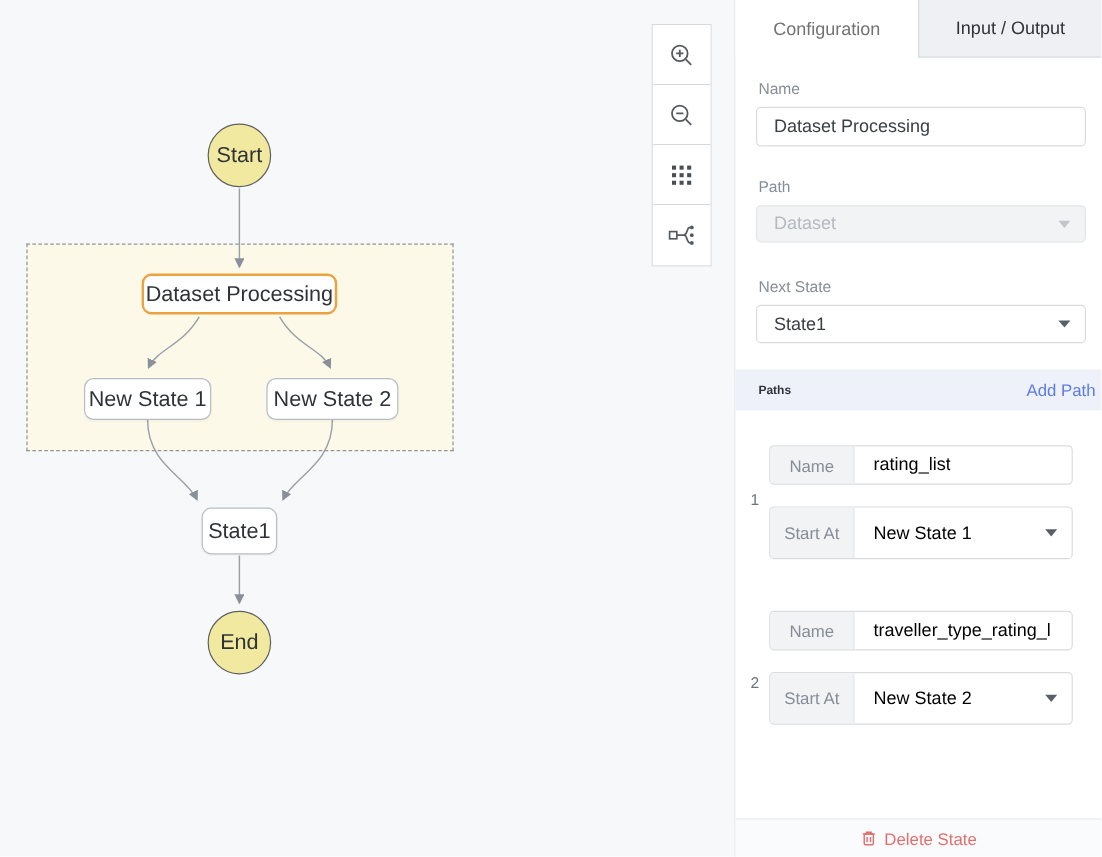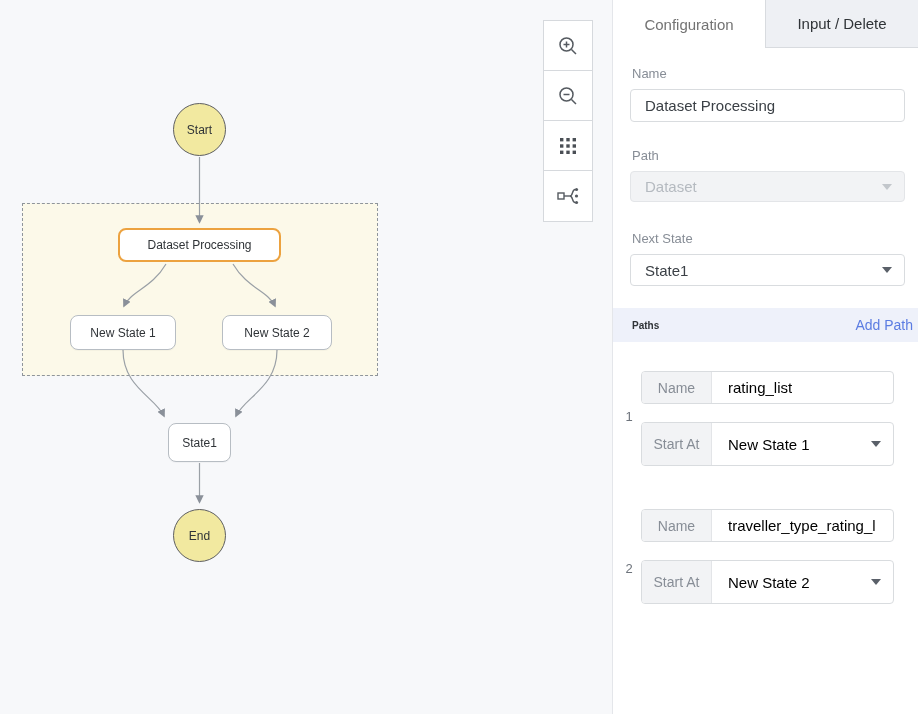--- a/index.html
+++ b/index.html
@@ -3,21 +3,21 @@
 <meta charset="utf-8">
 <style>
   * { margin:0; padding:0; box-sizing:border-box; }
   html,body { width:918px; height:714px; font-family:"Liberation Sans", sans-serif; }
   .app { position:relative; width:918px; height:714px; background:#ffffff; overflow:hidden; }
 
   
   .canvas { position:absolute; left:0; top:0; width:613px; height:714px; background:#f7f8fa; border-right:1px solid #e4e6ea; }
   .dashed-region { position:absolute; left:22px; top:203px; width:356px; height:173px; background:#fcf9e9; border:1px dashed #8f959b; z-index:1; }
   .edges { position:absolute; left:0; top:0; z-index:2; }
-  .node { position:absolute; display:flex; align-items:center; justify-content:center; background:#ffffff; color:#2f3337; font-size:12px; z-index:3; }
+  .node { position:absolute; display:flex; align-items:center; justify-content:center; background:#ffffff; color:#2f3337; font-size:18px; z-index:3; }
   .node-circle { width:53px; height:53px; border-radius:50%; background:#f2e9a0; border:1.5px solid #5e5f61; }
   .node-start { left:173px; top:103px; }
   .node-end { left:173px; top:509px; }
   .node-rect { border:1px solid #b7bdc3; border-radius:8px; box-shadow:0 1px 1px rgba(0,0,0,0.03); }
   .node-dataset { left:118px; top:228px; width:163px; height:34px; border:2px solid #eca23f; border-radius:8px; }
   .node-ns1 { left:70px; top:315px; width:106px; height:35px; }
   .node-ns2 { left:222px; top:315px; width:110px; height:35px; }
   .node-state1 { left:168px; top:423px; width:63px; height:39px; }
 
   
@@ -136,21 +136,21 @@
           </svg>
         </span>
       </div>
     </div>
   </div>
 
   <div class="panel">
 
     <div class="tabbar">
       <div class="tab tab-active">Configuration</div>
-      <div class="tab tab-inactive">Input / Delete</div>
+      <div class="tab tab-inactive">Input / Output</div>
     </div>
 
     <div class="field-label">Name</div>
     <div class="fld">
       <span class="fld-text">Dataset Processing</span>
     </div>
 
     <div class="field-label" style="margin-top:26px;">Path</div>
     <div class="fld fld-disabled" style="height:31px;">
       <span class="fld-text">Dataset</span>
@@ -187,15 +187,29 @@
         <span class="pgrp-prefix">Name</span>
         <span class="pgrp-val">traveller_type_rating_l</span>
       </div>
       <div class="pgrp pgrp-start">
         <span class="pgrp-prefix">Start At</span>
         <span class="pgrp-val">New State 2</span>
         <span class="caret"></span>
       </div>
     </div>
 
+    <div class="panel-footer">
+      <div class="delete-btn">
+        <span style="display:flex;">
+          <svg width="14" height="15" viewBox="0 0 14 15" fill="none" stroke="#e0706f" stroke-width="1.2">
+            <path d="M2,4 L12,4"></path>
+            <path d="M5,4 L5,2.5 L9,2.5 L9,4"></path>
+            <rect x="3.2" y="4" width="7.6" height="9" rx="1"></rect>
+            <line x1="5.6" y1="6.5" x2="5.6" y2="10.8"></line>
+            <line x1="8.4" y1="6.5" x2="8.4" y2="10.8"></line>
+          </svg>
+        </span>
+        <span>Delete State</span>
+      </div>
+    </div>
 
   </div>
 </div>
 
 </body></html>

